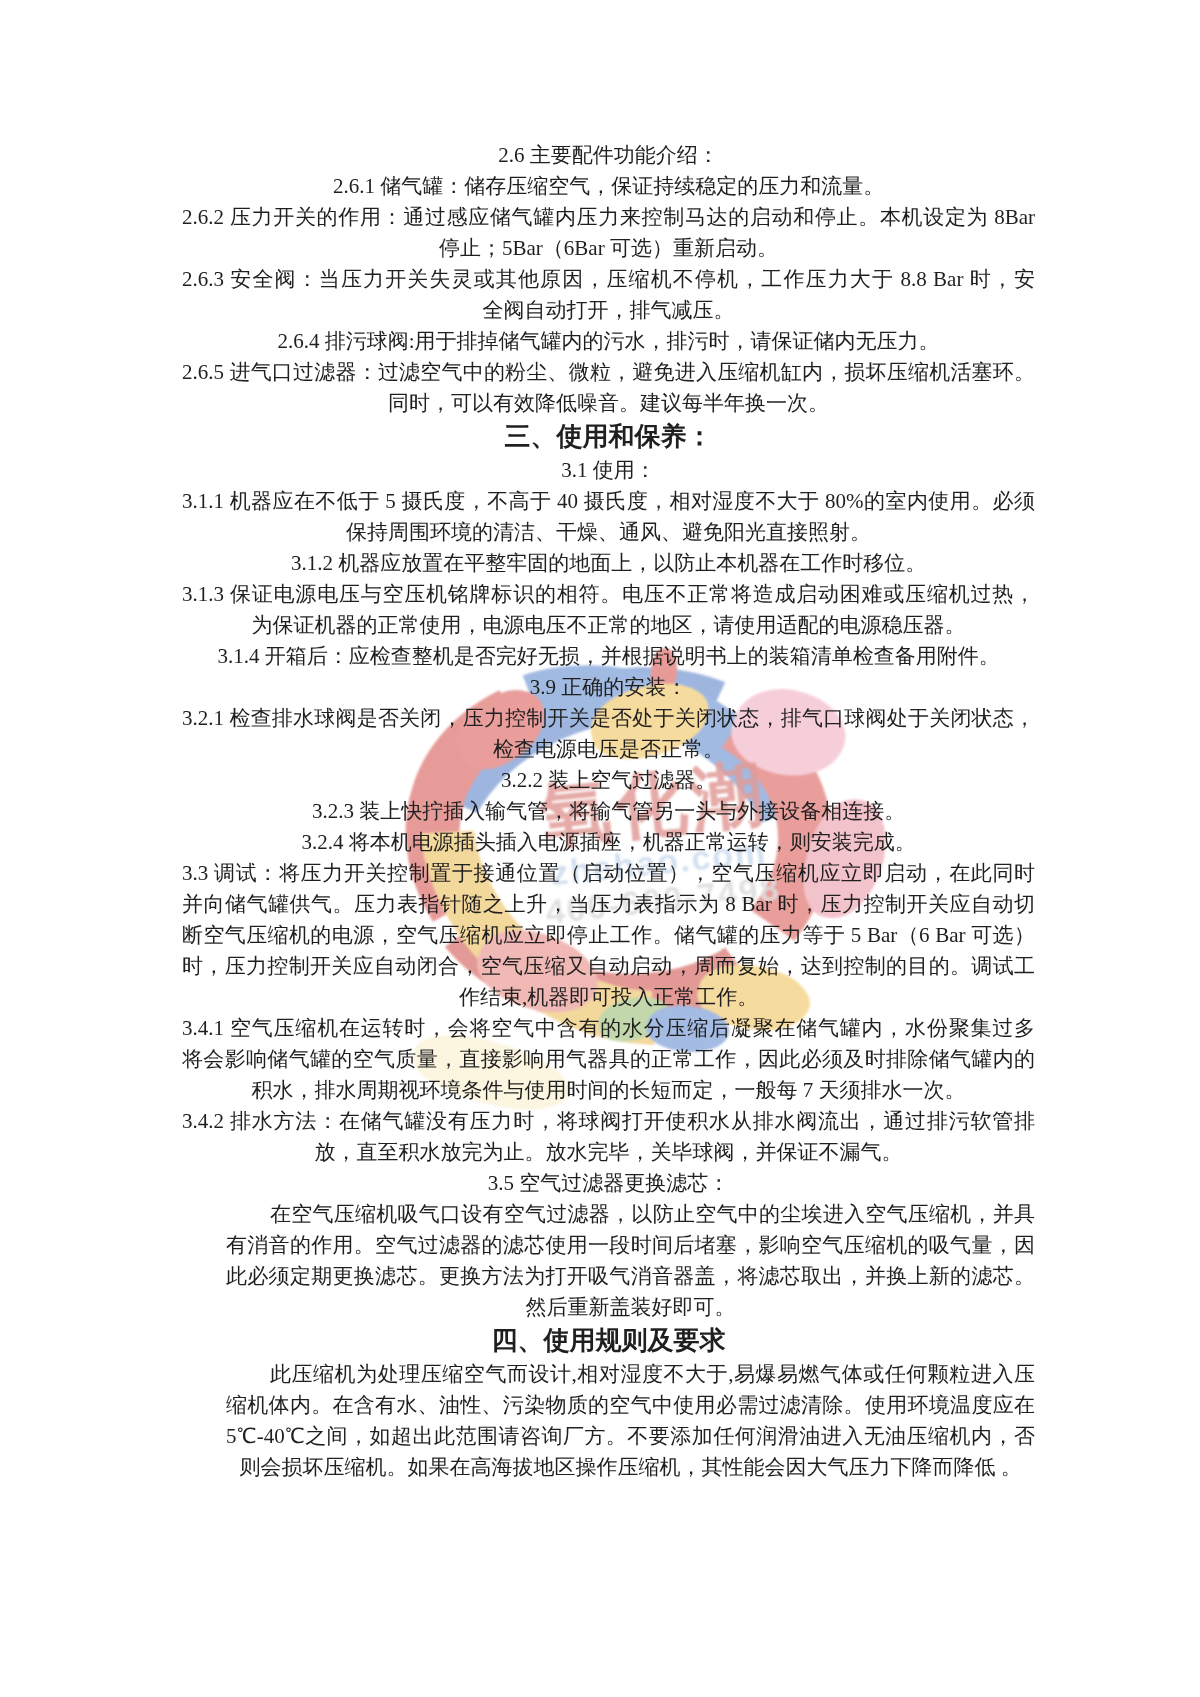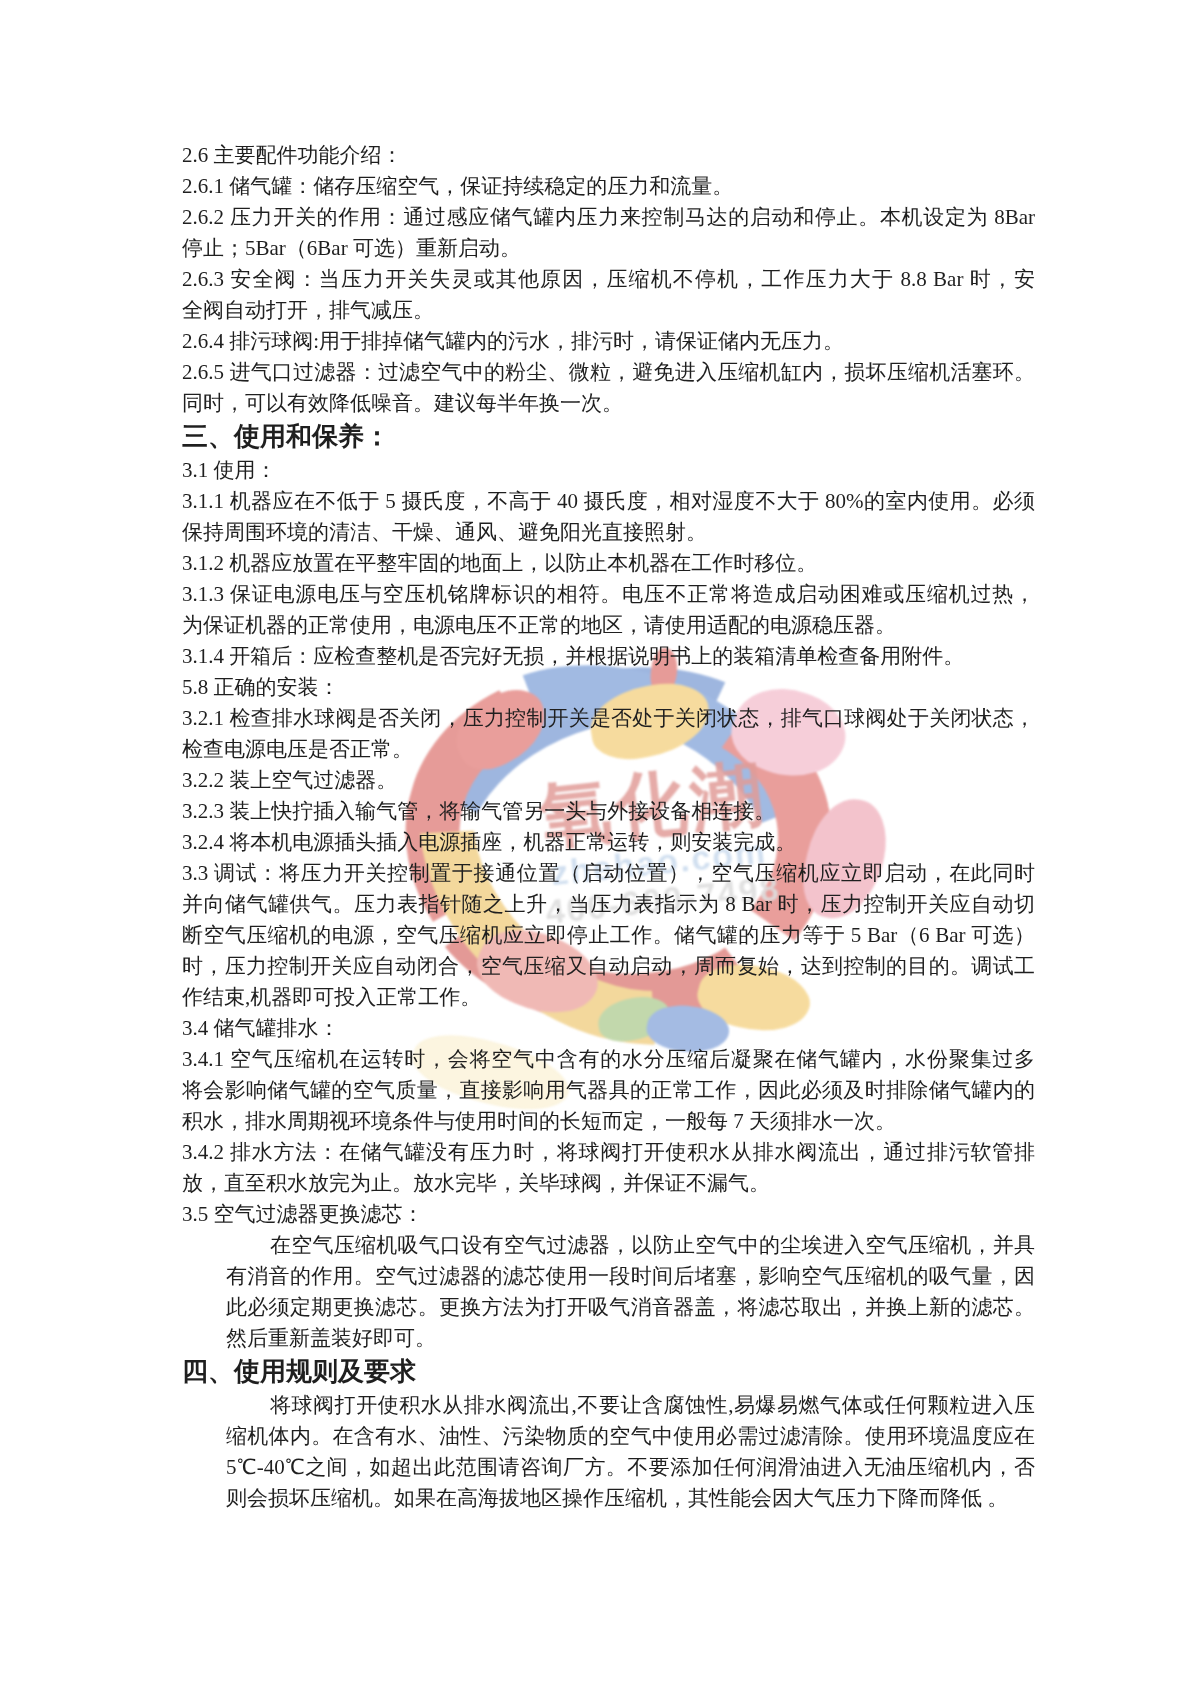--- a/index.html
+++ b/index.html
@@ -65,21 +65,21 @@
     color:#bdbdbd; letter-spacing:2px; opacity:.9;
     font-family:"Liberation Sans","DejaVu Sans",sans-serif;
   }
 
   
   .content {
     position:absolute; left:182px; top:140px; width:853px;
     color:#1f1f1f; font-size:21px;
     z-index:2;
   }
-  .line { line-height:31px; height:31px; }
+  .line { line-height:31px; height:31px;text-align:center; }
   .line.justify { text-align:justify; text-align-last:justify;font-family:Liberation Serif, serif; }
   .line.header { font-size:26px; line-height:36px; height:36px;font-weight:bold; }
   .line.indent { margin-left:44px; }
   .line.indent-first { margin-left:44px; text-indent:44px; }
 </style>
 </head>
 <body>
 
 <div class="page">
 
@@ -118,42 +118,41 @@
       <div class="line body justify">2.6.5 进气口过滤器：过滤空气中的粉尘、微粒，避免进入压缩机缸内，损坏压缩机活塞环。</div>
       <div class="line body">同时，可以有效降低噪音。建议每半年换一次。</div>
       <div class="line header">三、使用和保养：</div>
       <div class="line body">3.1 使用：</div>
       <div class="line body justify">3.1.1 机器应在不低于 5 摄氏度，不高于 40 摄氏度，相对湿度不大于 80%的室内使用。必须</div>
       <div class="line body">保持周围环境的清洁、干燥、通风、避免阳光直接照射。</div>
       <div class="line body">3.1.2 机器应放置在平整牢固的地面上，以防止本机器在工作时移位。</div>
       <div class="line body justify">3.1.3 保证电源电压与空压机铭牌标识的相符。电压不正常将造成启动困难或压缩机过热，</div>
       <div class="line body">为保证机器的正常使用，电源电压不正常的地区，请使用适配的电源稳压器。</div>
       <div class="line body">3.1.4 开箱后：应检查整机是否完好无损，并根据说明书上的装箱清单检查备用附件。</div>
-      <div class="line body">5.8 正确的安装：</div>
+      <div class="line body">3.9 正确的安装：</div>
       <div class="line body justify">3.2.1 检查排水球阀是否关闭，压力控制开关是否处于关闭状态，排气口球阀处于关闭状态，</div>
       <div class="line body">检查电源电压是否正常。</div>
       <div class="line body">3.2.2 装上空气过滤器。</div>
       <div class="line body">3.2.3 装上快拧插入输气管，将输气管另一头与外接设备相连接。</div>
       <div class="line body">3.2.4 将本机电源插头插入电源插座，机器正常运转，则安装完成。</div>
       <div class="line body justify">3.3 调试：将压力开关控制置于接通位置（启动位置），空气压缩机应立即启动，在此同时</div>
       <div class="line body justify">并向储气罐供气。压力表指针随之上升，当压力表指示为 8 Bar 时，压力控制开关应自动切</div>
       <div class="line body justify">断空气压缩机的电源，空气压缩机应立即停止工作。储气罐的压力等于 5 Bar（6 Bar 可选）</div>
       <div class="line body justify">时，压力控制开关应自动闭合，空气压缩又自动启动，周而复始，达到控制的目的。调试工</div>
       <div class="line body">作结束,机器即可投入正常工作。</div>
-      <div class="line body">3.4 储气罐排水：</div>
       <div class="line body justify">3.4.1 空气压缩机在运转时，会将空气中含有的水分压缩后凝聚在储气罐内，水份聚集过多</div>
       <div class="line body justify">将会影响储气罐的空气质量，直接影响用气器具的正常工作，因此必须及时排除储气罐内的</div>
       <div class="line body">积水，排水周期视环境条件与使用时间的长短而定，一般每 7 天须排水一次。</div>
       <div class="line body justify">3.4.2 排水方法：在储气罐没有压力时，将球阀打开使积水从排水阀流出，通过排污软管排</div>
       <div class="line body">放，直至积水放完为止。放水完毕，关毕球阀，并保证不漏气。</div>
       <div class="line body">3.5 空气过滤器更换滤芯：</div>
       <div class="line indent-first justify">在空气压缩机吸气口设有空气过滤器，以防止空气中的尘埃进入空气压缩机，并具</div>
       <div class="line indent justify">有消音的作用。空气过滤器的滤芯使用一段时间后堵塞，影响空气压缩机的吸气量，因</div>
       <div class="line indent justify">此必须定期更换滤芯。更换方法为打开吸气消音器盖，将滤芯取出，并换上新的滤芯。</div>
       <div class="line indent">然后重新盖装好即可。</div>
       <div class="line header">四、使用规则及要求</div>
-      <div class="line indent-first justify">将球阀打开使积水从排水阀流出,不要让含腐蚀性,易爆易燃气体或任何颗粒进入压</div>
+      <div class="line indent-first justify">此压缩机为处理压缩空气而设计,相对湿度不大于,易爆易燃气体或任何颗粒进入压</div>
       <div class="line indent justify">缩机体内。在含有水、油性、污染物质的空气中使用必需过滤清除。使用环境温度应在</div>
       <div class="line indent justify">5℃-40℃之间，如超出此范围请咨询厂方。不要添加任何润滑油进入无油压缩机内，否</div>
       <div class="line indent">则会损坏压缩机。如果在高海拔地区操作压缩机，其性能会因大气压力下降而降低 。</div>
     </div>
 
 </div>
 
 </body></html>

